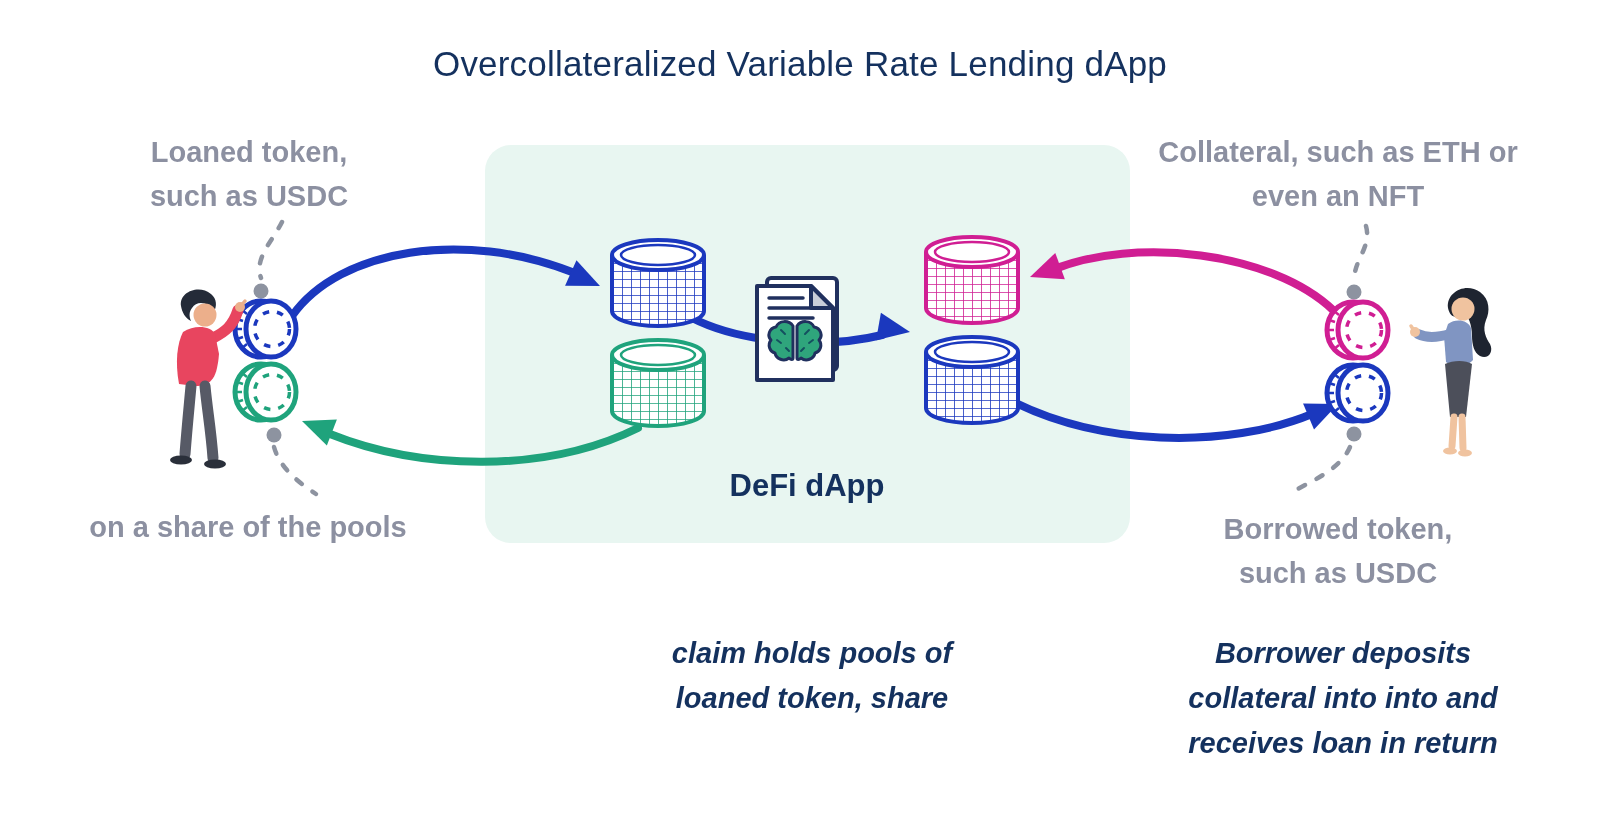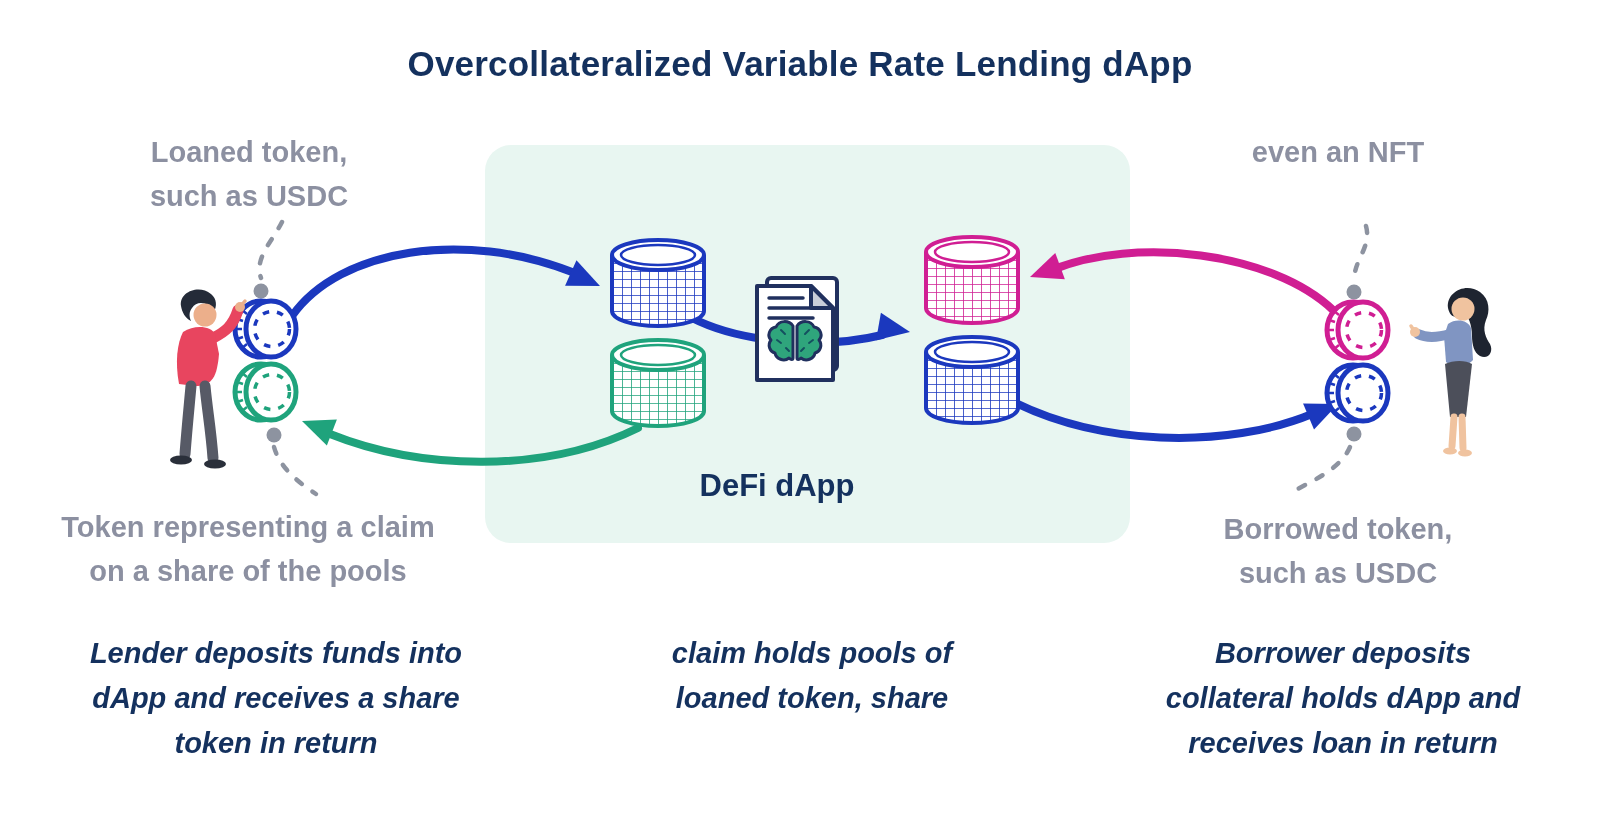--- a/index.html
+++ b/index.html
@@ -1,28 +1,28 @@
 <!DOCTYPE html>
 <html><head>
 <meta charset="utf-8">
 <style>
   * { margin:0; padding:0; box-sizing:border-box; }
   html,body { width:1600px; height:814px; background:#ffffff; overflow:hidden;
               font-family:"Liberation Sans", sans-serif; }
   .canvas { position:relative; width:1600px; height:814px; background:#ffffff; }
   .title { position:absolute; top:44px; left:0; width:1600px; text-align:center;
-           font-size:35px; font-weight:700; color:#14315E; letter-spacing:0.2px; }
+           font-size:35px; font-weight:400; color:#14315E; letter-spacing:0.2px; }
   svg.overlay { position:absolute; left:0; top:0; width:1600px; height:814px; }
   .ann { position:absolute; text-align:center; font-size:29px; font-weight:700;
          color:#8C90A1; line-height:1.5; }
   .ann span { display:block; }
   .cap { position:absolute; text-align:center; font-size:29px; font-weight:700;
          font-style:italic; color:#14315E; line-height:1.55; }
   .cap span { display:block; }
-  .dapp-label { position:absolute; left:627px; top:468px; width:300px; text-align:center;
+  .dapp-label { position:absolute; left:657px; top:468px; width:300px; text-align:center;
                 font-size:31px; font-weight:800; color:#14315E; }
 </style>
 </head>
 <body>
 
 <div class="canvas">
 
   <div class="title">Overcollateralized Variable Rate Lending dApp</div>
 
   <svg class="overlay" viewBox="0 0 1600 814">
@@ -180,41 +180,36 @@
       <ellipse cx="42" cy="165" rx="7" ry="3.5" fill="#F0C39F"></ellipse>
       <ellipse cx="57" cy="167" rx="7" ry="3.5" fill="#F0C39F"></ellipse>
     </g>
   </svg>
 
   <div class="ann" style="left:104px; top:131px; width:290px;">
     <span>Loaned token,</span>
     <span>such as USDC</span>
   </div>
   <div class="ann" style="left:1128px; top:131px; width:420px;">
+    <span>Collateral, such as ETH or</span>
     <span>even an NFT</span>
   </div>
   <div class="ann" style="left:28px; top:506px; width:440px;">
-    <span>Token representing a claim</span>
     <span>on a share of the pools</span>
   </div>
   <div class="ann" style="left:1188px; top:508px; width:300px;">
     <span>Borrowed token,</span>
     <span>such as USDC</span>
   </div>
 
   <div class="dapp-label">DeFi dApp</div>
 
-  <div class="cap" style="left:56px; top:631px; width:440px;">
-    <span>Lender deposits funds into</span>
-    <span>dApp and receives a share</span>
-    <span>token in return</span>
-  </div>
   <div class="cap" style="left:632px; top:631px; width:360px;">
     <span>claim holds pools of</span>
     <span>loaned token, share</span>
   </div>
   <div class="cap" style="left:1133px; top:631px; width:420px;">
     <span>Borrower deposits</span>
-    <span>collateral holds dApp and</span>
+    <span>collateral into into and</span>
     <span>receives loan in return</span>
   </div>
 
 </div>
 
 </body></html>

